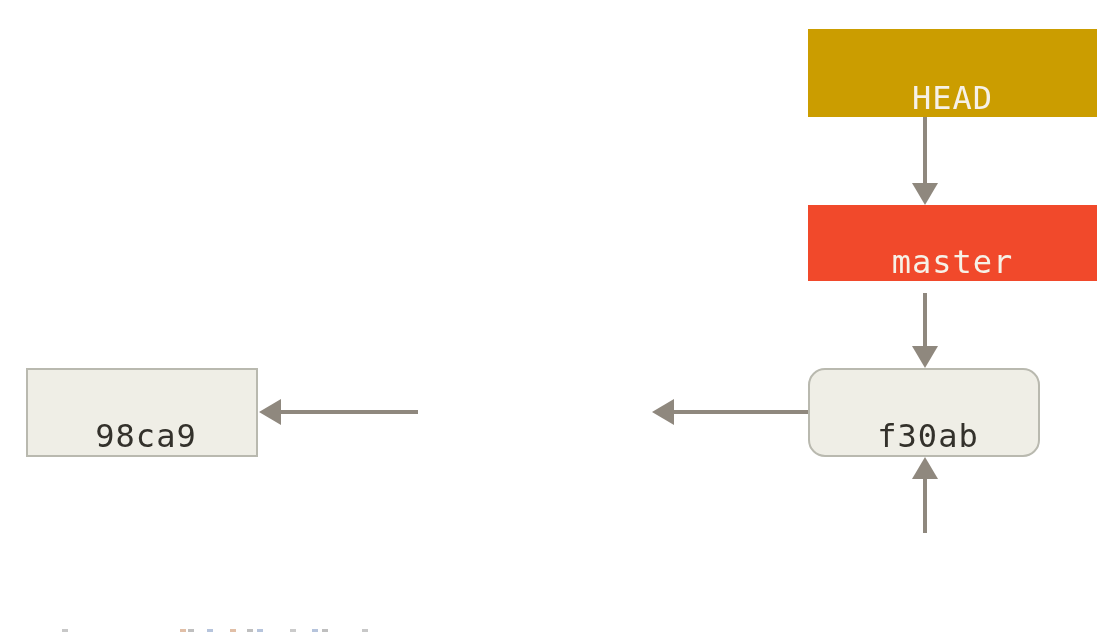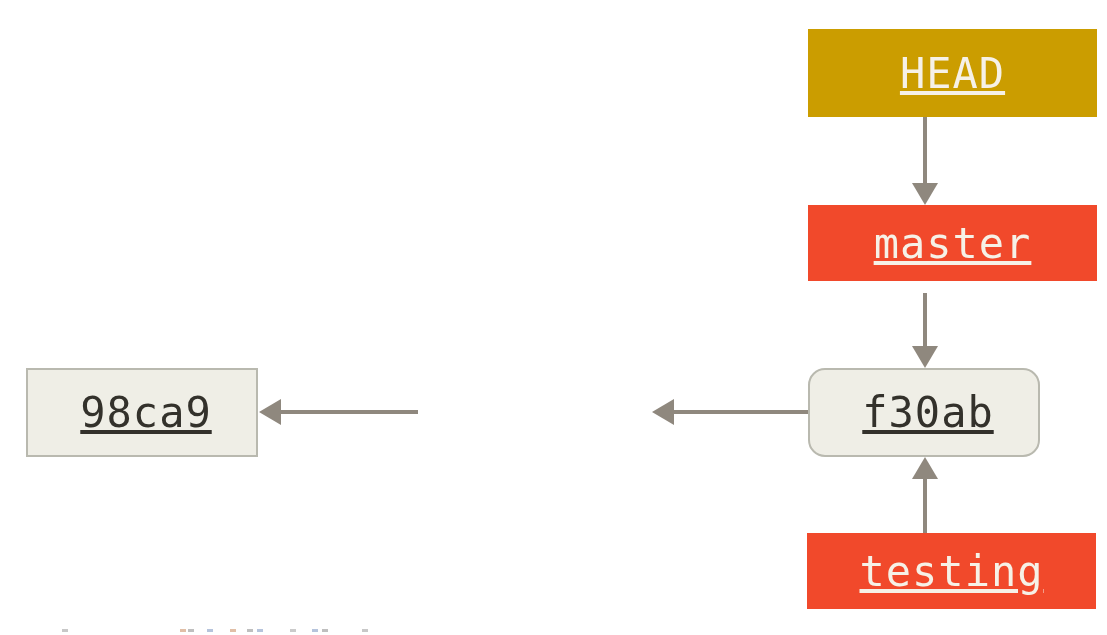--- a/index.html
+++ b/index.html
@@ -11,26 +11,25 @@
   .canvas {
     position: relative;
     width: 1107px;
     height: 635px;
     background: #ffffff;
     overflow: hidden;
   }
   .box {
     position: absolute;
     display: flex;
-    align-items: center;
+    align-items: flex-end;
     justify-content: center;
-    font-size: 42px;
+    font-size: 32px;
     letter-spacing: 1px;
     box-sizing: border-box;
-    text-decoration: underline;
   }
   .box.pointer {
     background: var(--head-bg, #cb9d00);
     color: var(--label-fg, #f6f1e7);
     width: 289px;
     height: 88px;
   }
   .box.branch {
     background: var(--branch-bg, #f1492b);
     color: var(--label-fg, #f6f1e7);
@@ -113,23 +112,20 @@
 <div class="canvas">
 
   <div class="box pointer" id="head-box">
     <span>HEAD</span>
   </div>
 
   <div class="box branch" id="master-box">
     <span>master</span>
   </div>
 
-  <div class="box branch" id="testing-box">
-    <span>testing</span>
-  </div>
 
   <div class="box commit" id="c98ca9-box">
     <span>98ca9</span>
   </div>
 
 
   <div class="box commit" id="f30ab-box">
     <span>f30ab</span>
   </div>
 

